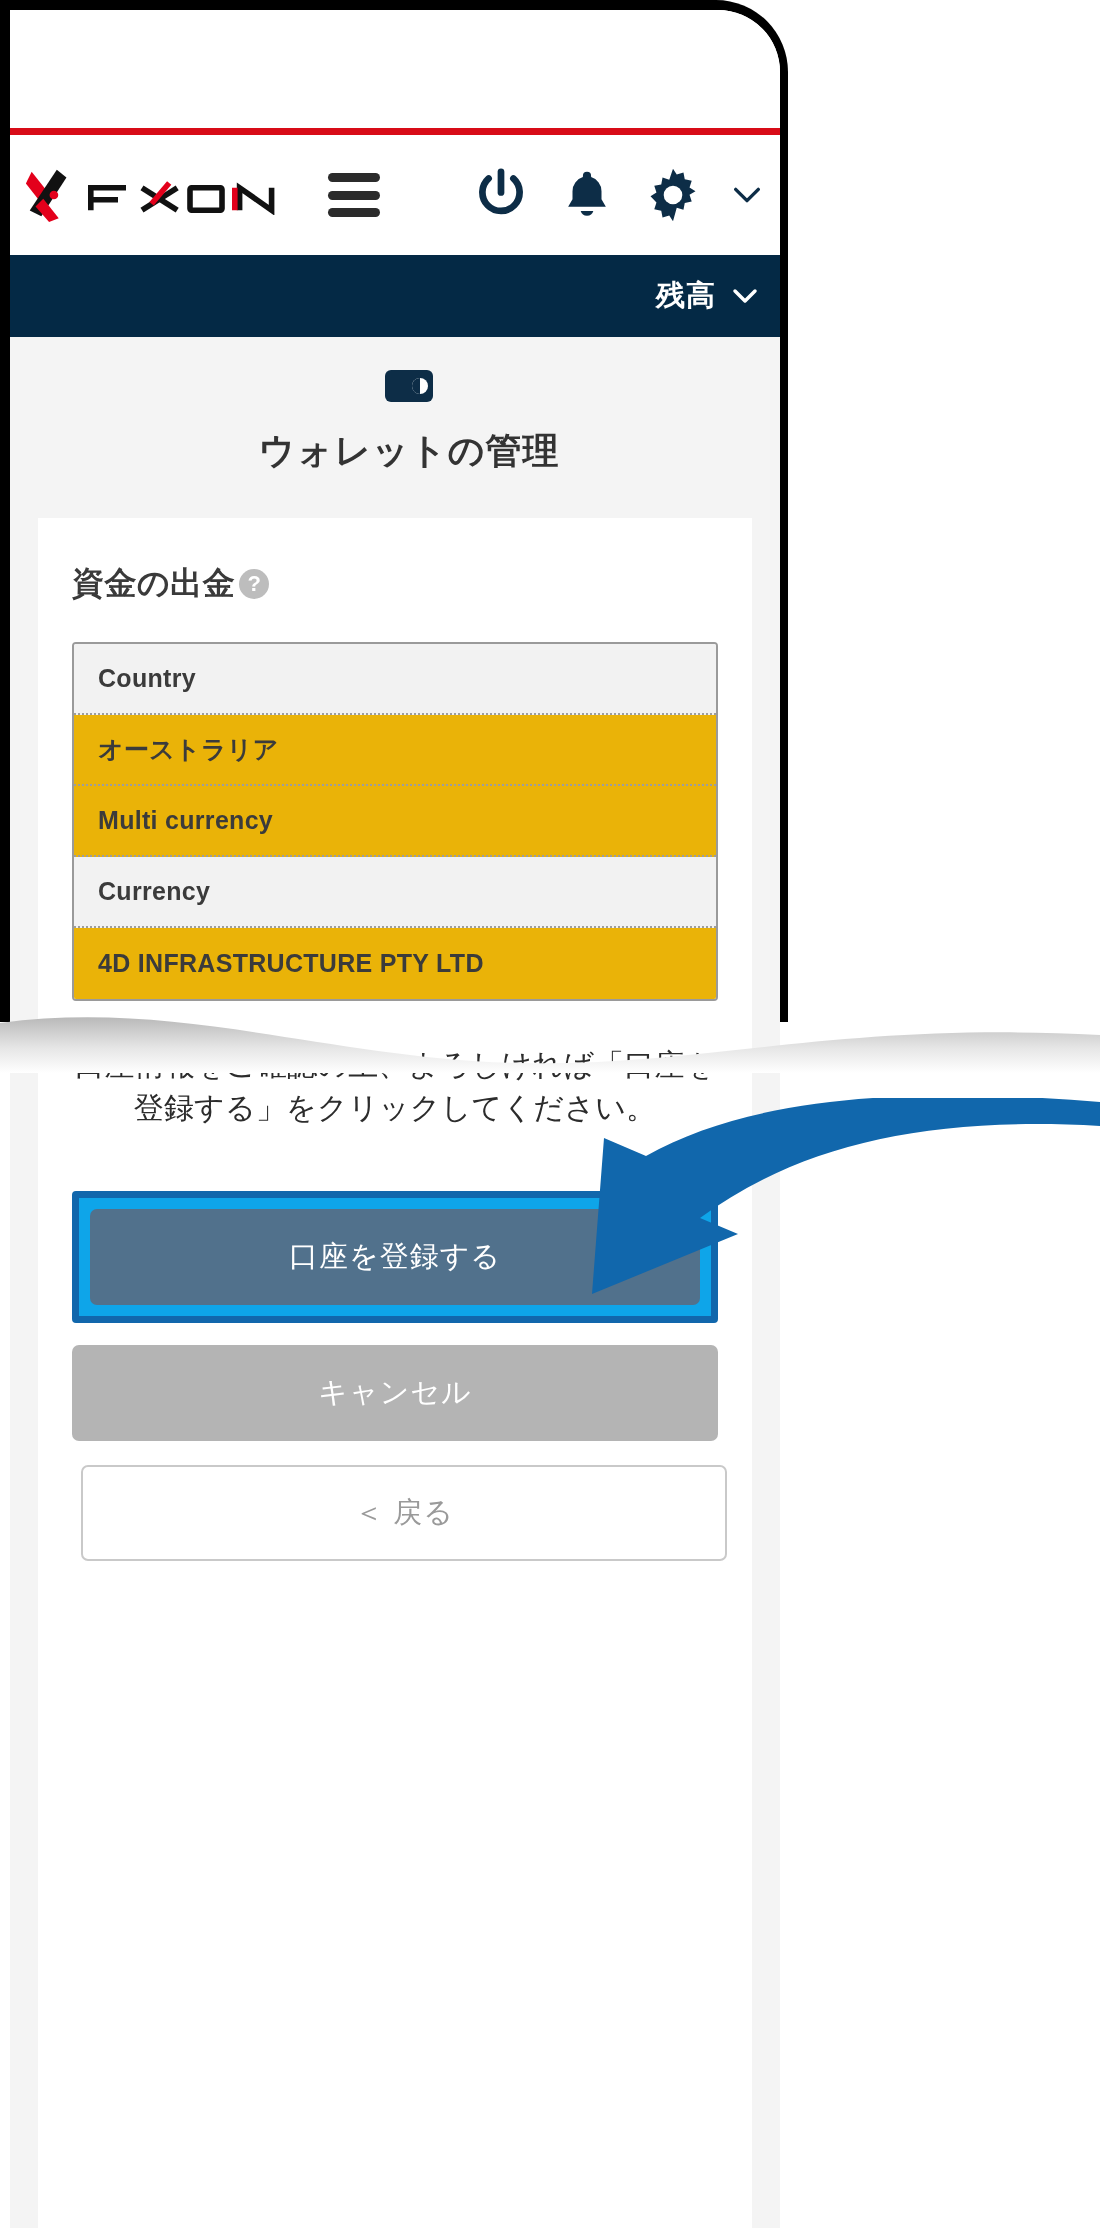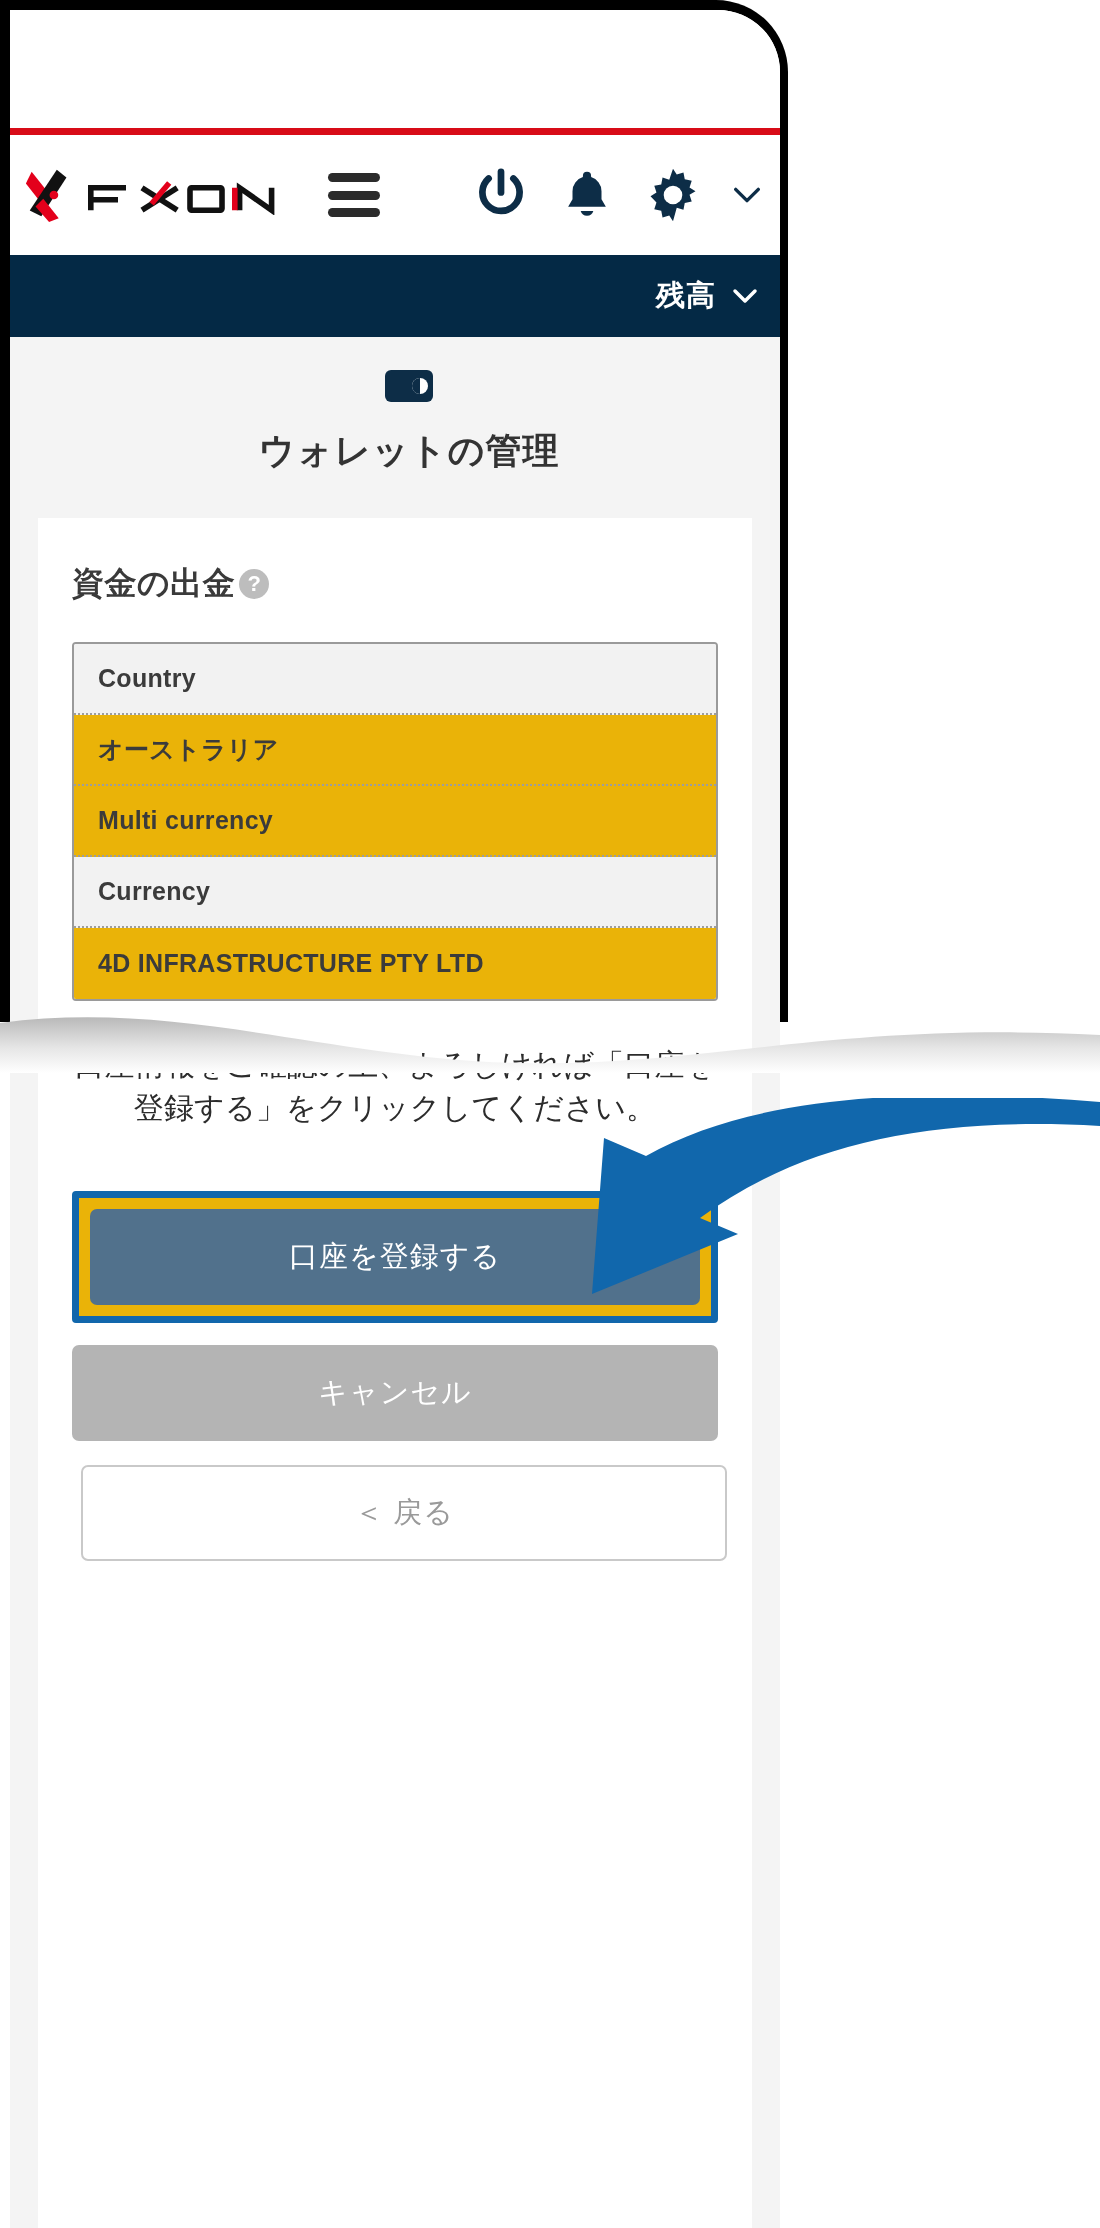--- a/index.html
+++ b/index.html
@@ -223,21 +223,21 @@
     text-align: center;
     letter-spacing: 0.2px;
   }
 
   
   .btn-stack { margin-top: 62px; }
   .highlight-box {
     border: 7px solid #1167ac;
     border-radius: 4px;
     padding: 11px;
-    background: #eab308;
+    background: #0ea5e9;
     margin-top: 39px;
   }
   .btn {
     display: flex; align-items: center; justify-content: center;
     width: 100%;
     height: 96px;
     font-size: 29px;
     letter-spacing: 1px;
     border-radius: 7px;
     cursor: pointer;

